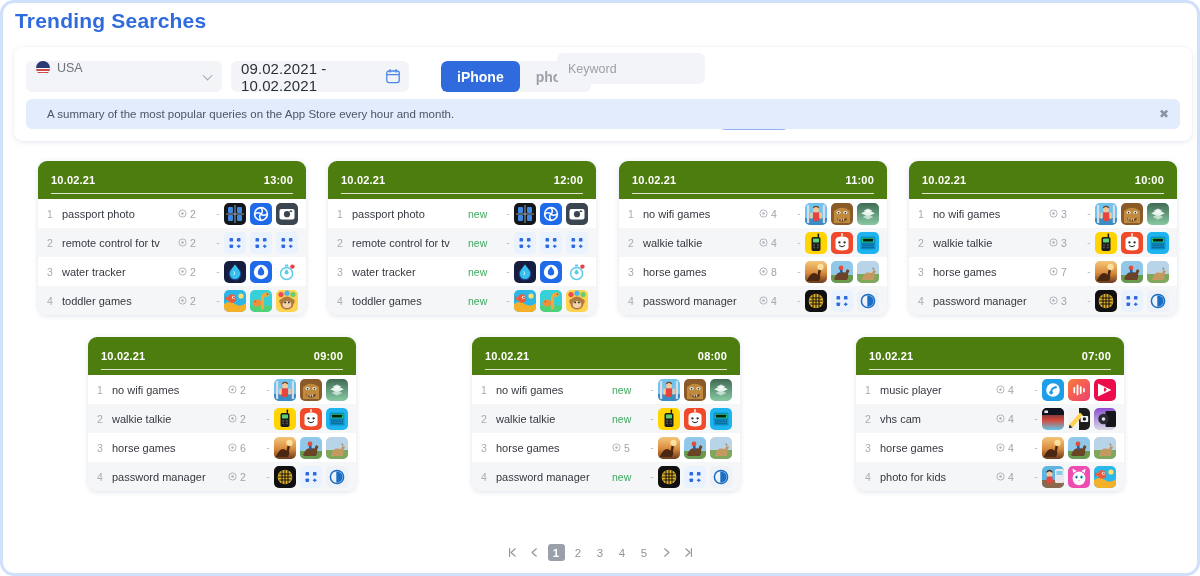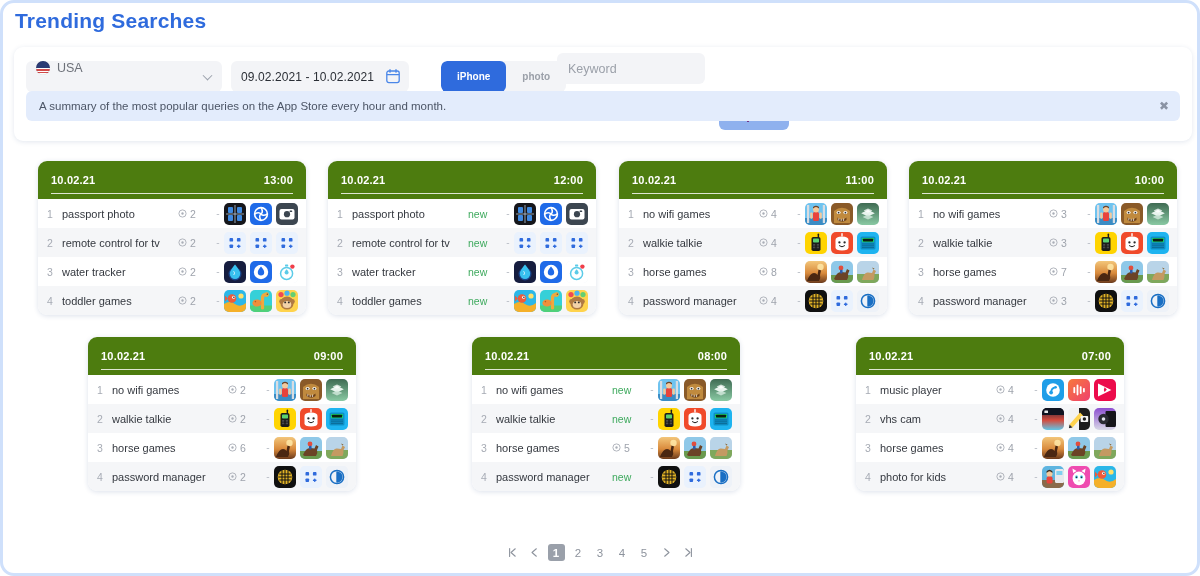--- a/index.html
+++ b/index.html
@@ -74,36 +74,36 @@
 
   .daterange {
     position: absolute; left: 217px; top: 14px;
     width: 178px; height: 31px;
     background: #f3f4f7;
     border-radius: 6px;
     display: flex; align-items: center;
     padding: 0 10px;
     cursor: pointer;
   }
-  .daterange .dr-text { font-size: 12px; color: #2b2f36; letter-spacing: 0.1px; }
+  .daterange .dr-text { font-size: 15px; color: #2b2f36; letter-spacing: 0.1px; }
   .cal-icon { position: absolute; right: 9px; top: 8px; width: 14px; height: 15px; }
 
   .seg {
     position: absolute; top: 14px;
     height: 31px;
     background: #f3f4f7;
     border-radius: 6px;
     display: flex; align-items: stretch;
     overflow: hidden;
   }
   .seg-devices { left: 427px; }
   .seg-period  { right: 12px; }
   .seg button {
     border: none; background: transparent;
-    font-family: inherit; font-size: 10px; font-weight: bold;
+    font-family: inherit; font-size: 14px; font-weight: bold;
     color: #9ba0a9;
     padding: 0 16px;
     cursor: pointer;
     border-radius: 6px;
   }
   .seg button.active { background: #2f6bdd; color: #fff; }
 
   .keyword {
     position: absolute; left: 543px; top: 6px;
     width: 148px; height: 31px;
@@ -120,26 +120,26 @@
     width: 70px; height: 31px;
     background: #8fb1ee;
     border: none; border-radius: 6px;
     font-family: inherit; font-size: 12.5px; font-weight: bold;
     color: #701a75;
     cursor: pointer;
     margin-top: 38px;
   }
 
   .notice {
-    position: absolute; left: 12px; top: 44px;
+    position: absolute; left: 12px; top: 52px;
     width: 1154px; height: 30px;
     background: #e3ecfc;
     border-radius: 6px;
     display: flex; align-items: center;
-    padding: 0 13px;
+    padding: 0 21px;
   }
   .notice-text { font-size: 11.5px; color: #4c5566; }
   .notice-close {
     position: absolute; right: 11px; top: 50%;
     transform: translateY(-50%);
     font-size: 12px; color: #8a93a4;
     background: none; border: none; cursor: pointer;
     font-family: inherit; line-height: 1;
   }
 

